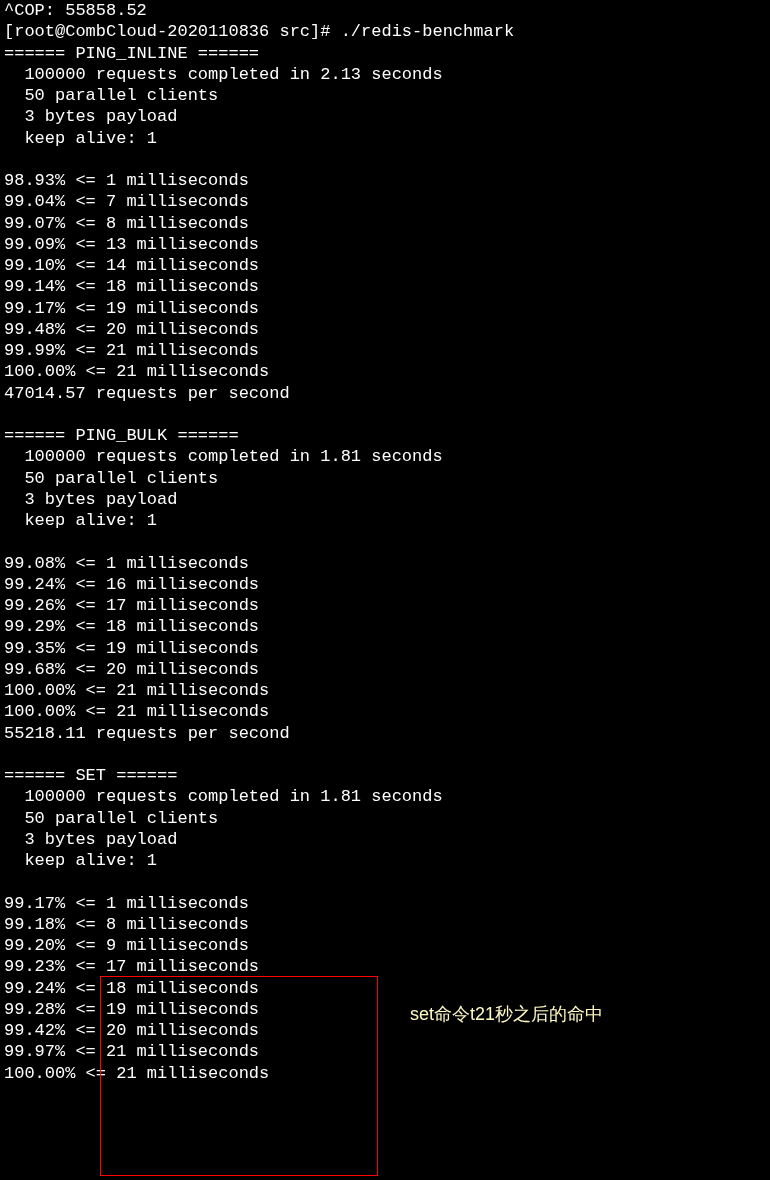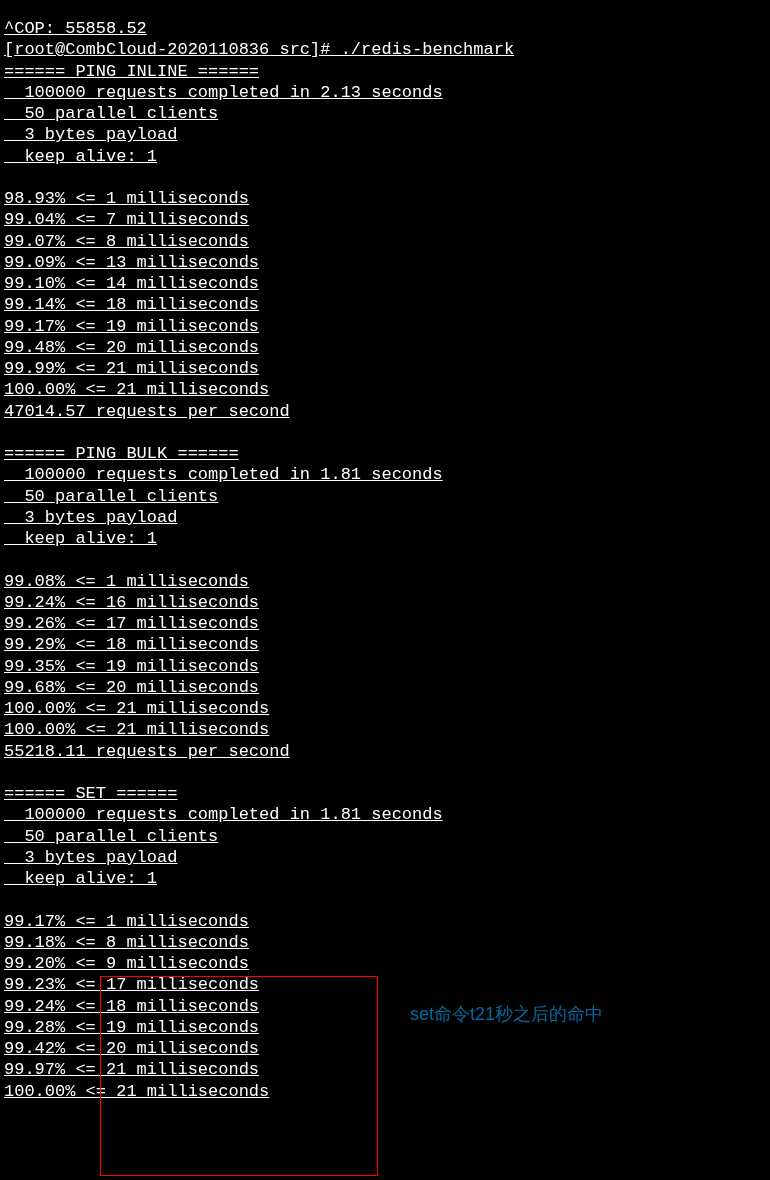--- a/index.html
+++ b/index.html
@@ -14,31 +14,30 @@
       font-size: 17px;
       line-height: 1.25;
       padding: 0;
       width: 770px;
       height: 1180px;
       overflow: hidden;
       position: relative;
     }
     .terminal {
       white-space: pre;
-      padding: 18px 4px;
-      text-decoration: underline;
+      padding: 0 4px;
     }
     .red-box {
       position: absolute;
       border: 1px solid #ff0000;
       pointer-events: none;
     }
     .red-text {
       position: absolute;
-      color: #0369a1;
+      color: #fef9c3;
       font-family: sans-serif;
       font-size: 18px;
       line-height: 1.4;
     }
   </style>
 </head>
 <body>
 
 <div class="terminal"><span>^COP: 55858.52</span>
 <span>[root@CombCloud-2020110836 src]# ./redis-benchmark</span>

